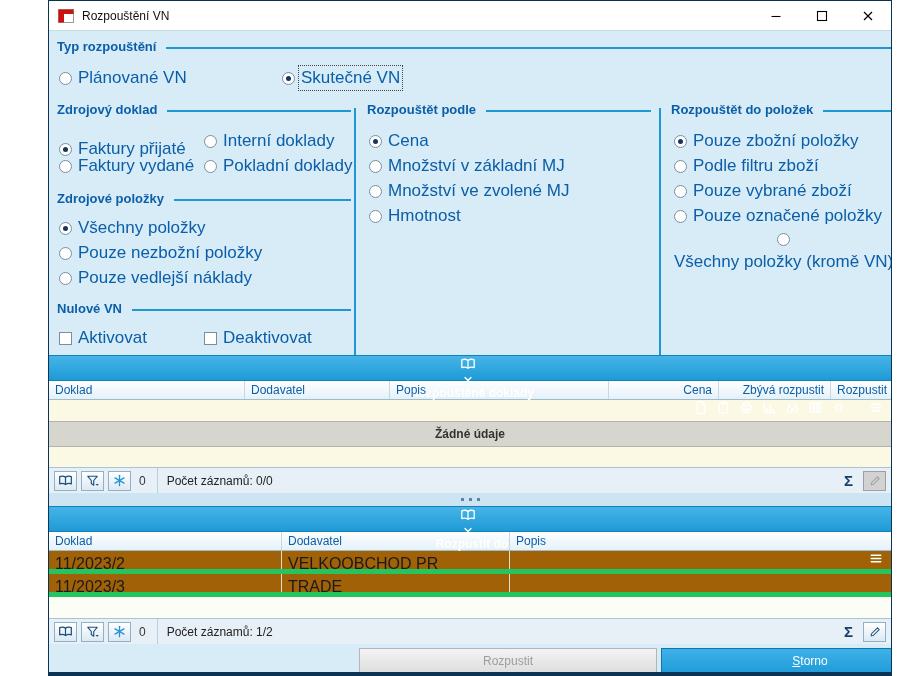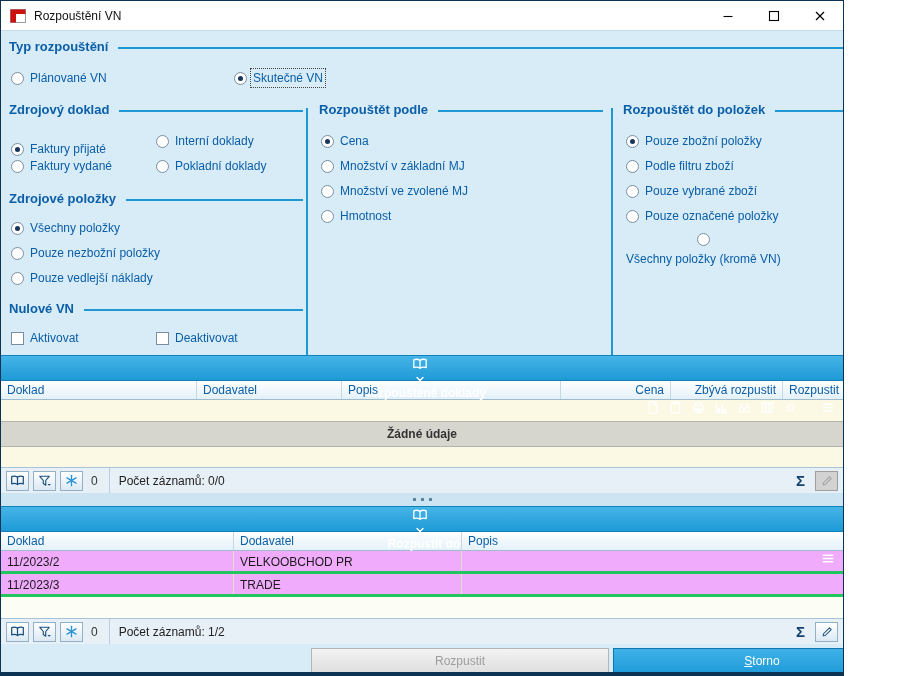--- a/index.html
+++ b/index.html
@@ -1,35 +1,35 @@
 <!DOCTYPE html>
 <html><head>
 <meta charset="utf-8">
 <style>
   * { box-sizing: border-box; margin:0; padding:0; }
   html,body { background:#ffffff; }
   body { font-family:"Liberation Sans", sans-serif; }
   .window { position:relative; width:844px; height:676px; background:#d7ecf7;
-            border:1px solid #0d3354; overflow:hidden; }
+            border:1px solid #0d3354; overflow:hidden;margin-left:48px; }
 
   
   .titlebar { position:absolute; top:0; left:0; right:0; height:30px; background:#ffffff;
               display:flex; align-items:center; border-bottom:1px solid #c9dde9; }
   .titlebar-icon { width:16px; height:16px; margin:0 8px 0 9px; display:block; }
   .titlebar-title { font-size:12px; color:#111; }
   .titlebar-controls { margin-left:auto; display:flex; height:100%; }
   .tb-btn { width:46px; height:100%; display:flex; align-items:center; justify-content:center; background:#fff; border:none; cursor:default; }
 
   
   .heading-row { position:absolute; display:flex; align-items:center; height:16px; }
   .heading-row .ht { color:#0b5ea8; font-weight:bold; font-size:13px; white-space:nowrap; }
   .heading-row .hline { flex:1; height:2px; background:#1e97d5; margin-left:10px; margin-top:3px; }
   .vline { position:absolute; width:2px; background:#1e97d5; }
 
-  .opt { position:absolute; display:flex; align-items:center; gap:6px; font-size:12px; color:#0b5ea8; height:16px; }
+  .opt { position:absolute; display:flex; align-items:center; gap:6px; font-size:17px; color:#0b5ea8; height:16px; }
   .radio { width:13px; height:13px; border-radius:50%; background:#fff; border:1px solid #7b8ea0; position:relative; flex:none; }
   .radio.on::after { content:""; position:absolute; left:3px; top:3px; width:5px; height:5px; border-radius:50%; background:#17365d; }
   .checkbox { width:13px; height:13px; background:#fff; border:1px solid #7b8ea0; flex:none; }
   .lbl { white-space:nowrap; }
   .lbl.focused { outline:1px dotted #444; outline-offset:2px; }
 
   
   .grid-panel { position:absolute; left:0; right:0; }
   .grid-titlebar { height:26px; background:linear-gradient(#45b4e8,#1f9ad6);
                    border-top:1px solid #1182b8; border-bottom:1px solid #1182b8;
@@ -42,21 +42,21 @@
   .grid-cols { display:flex; height:19px; background:linear-gradient(#feffff,#e4f1f9);
                border-bottom:1px solid #9fbccd; font-size:12px; color:#0b5ea8; }
   .gc { padding:2px 6px 0 6px; border-right:1px solid #c6d8e4; white-space:nowrap; overflow:hidden; }
   .gc.num { text-align:right; }
   .gc.last { flex:1; border-right:none; }
 
   .strip-yellow { background:#fbf8e3; }
   .empty-band { height:26px; background:#d7d6ce; border-top:1px solid #b5b4ac; border-bottom:1px solid #b5b4ac;
                 display:flex; align-items:center; justify-content:center; font-size:12px; color:#333;font-weight:bold; }
 
-  .grow { display:flex; height:23px; background:#f0abfc; border-bottom:3px solid #22c55e; font-size:12px; color:#1a1a1a; }
+  .grow { display:flex; height:23px; background:#a16207; border-bottom:5px solid #22c55e; font-size:16px; color:#1a1a1a; }
   .cell { padding:4px 6px 0 6px; border-right:1px solid #e0dfc8; white-space:nowrap; overflow:hidden; }
   .cell.last { flex:1; border-right:none; }
   .rows-rest { background:#fcfdf5; }
 
   .grid-footer { height:26px; background:#e8f0f7; border-top:1px solid #a9c4d6;
                  display:flex; align-items:center; padding:0 5px; gap:4px; }
   .ft-btn { width:23px; height:20px; border:1px solid #93b1c6; background:linear-gradient(#ffffff,#dce9f3);
             display:flex; align-items:center; justify-content:center; flex:none; }
   .ft-btn.gray { background:#d2d2d2; border-color:#9f9f9f; }
   .ft-count { font-size:12px; color:#333; padding:0 4px; }

